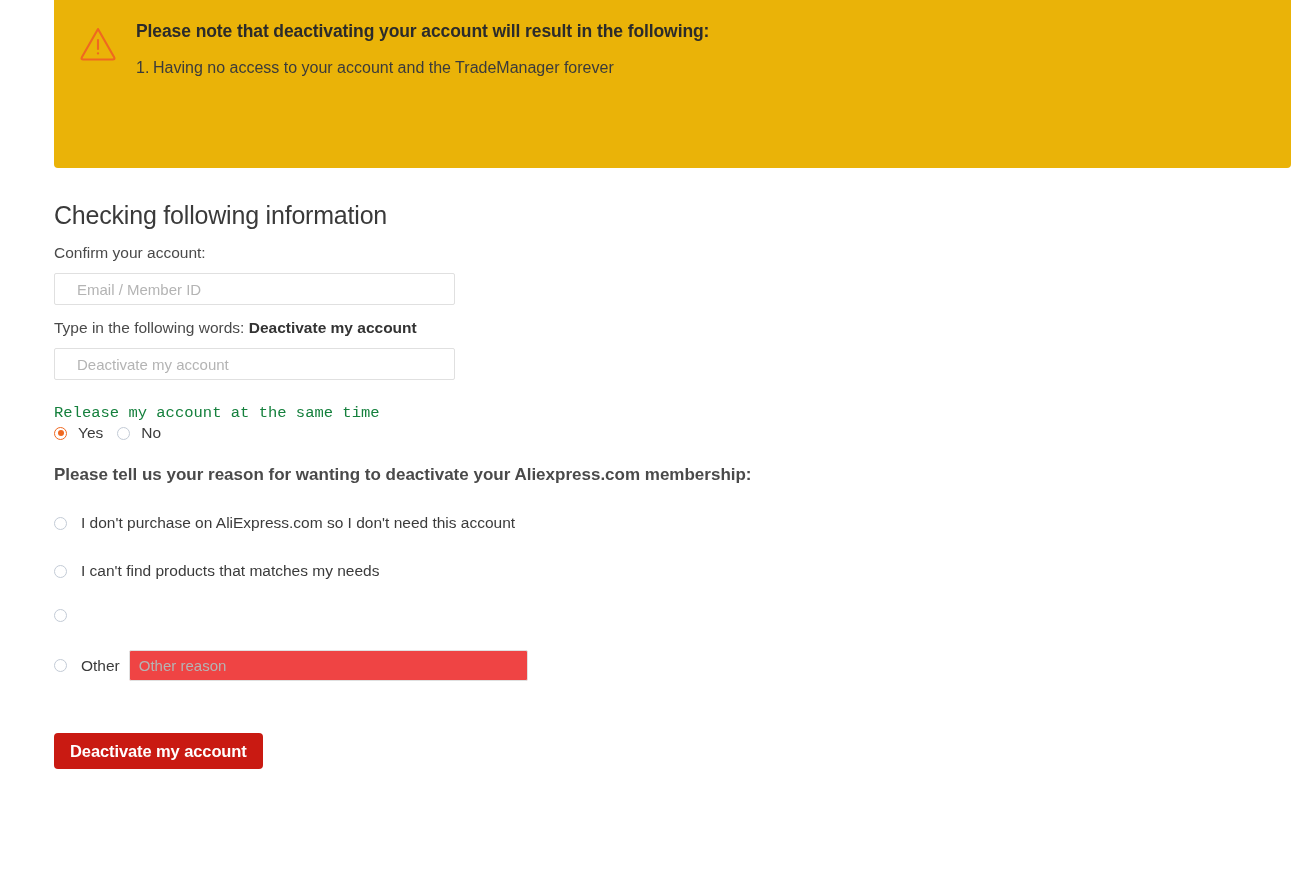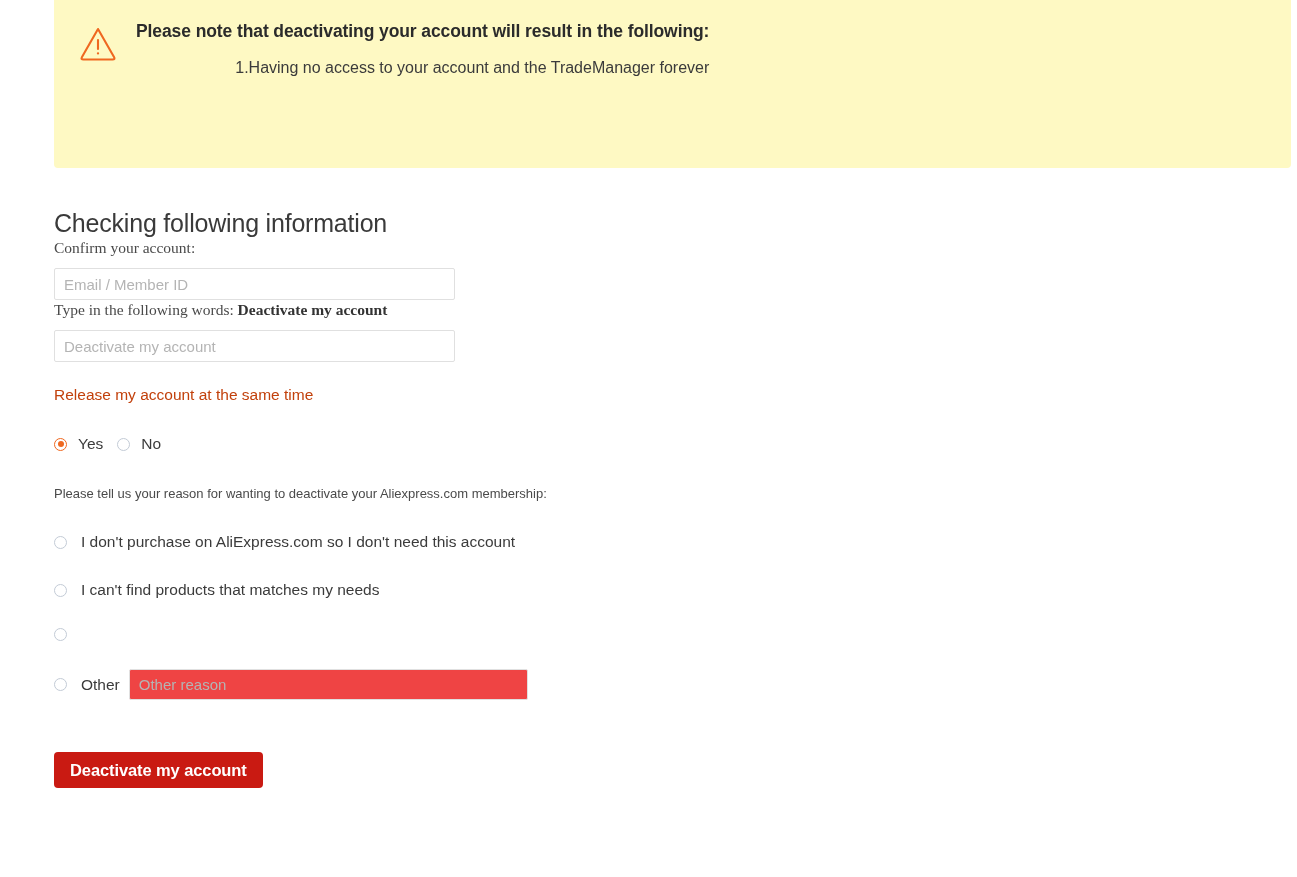--- a/index.html
+++ b/index.html
@@ -16,26 +16,25 @@
     position: relative;
   }
 
   
   .alert {
     position: absolute;
     left: 54px;
     top: 0px;
     width: 1237px;
     height: 168px;
-    background: #fef9c3;
+    background: #eab308;
     border-bottom-left-radius: 4px;
     border-bottom-right-radius: 4px;
     box-sizing: border-box;
     padding: 20px 0 0 0;
-    text-align: right;
   }
   .alert-inner {
     display: flex;
     align-items: flex-start;
     padding-left: 24px;
   }
   .warn-icon {
     width: 40px;
     height: 38px;
     flex: 0 0 40px;
@@ -72,66 +71,67 @@
     position: absolute;
     left: 54px;
     top: 168px;
     width: 1200px;
   }
   .section-title {
     font-size: 25px;
     color: #3a3a3a;
     font-weight: normal;
     margin: 0;
-    padding-top: 40px;
+    padding-top: 32px;
     line-height: 30px;
     letter-spacing: -0.2px;
   }
   .field-label {
     font-size: 15.5px;
     color: #4a4a4a;
-    line-height: 20px;
-    font-family: Liberation Serif, serif;
+    margin-top: 13px;
+    line-height: 20px;
   }
   .field-label .strong {
     font-weight: bold;
     color: #333333;
   }
   .text-input {
     display: block;
     box-sizing: border-box;
     width: 401px;
     height: 32px;
     margin-top: 10px;
     border: 1px solid #e0e0e0;
     border-radius: 2px;
     background: #ffffff;
     font-family: "Liberation Sans", sans-serif;
     font-size: 15px;
     color: #333333;
-    padding: 0 9px;
+    padding: 0 22px;
     outline: none;
   }
   .text-input::placeholder {
     color: #b4b4b4;
     opacity: 1;
   }
 
   .sub-label {
     font-size: 15.5px;
-    color: #c2410c;
+    color: #15803d;
     margin-top: 23px;
     line-height: 20px;
+    font-family: Liberation Mono, monospace;
   }
 
   
   .radio-row {
     display: flex;
     align-items: center;
-    margin-top: 29px;
+    margin-top: 0;
   }
   .radio {
     box-sizing: border-box;
     width: 13px;
     height: 13px;
     border-radius: 50%;
     border: 1px solid #c3cbd6;
     background: #ffffff;
     flex: 0 0 13px;
     position: relative;
@@ -158,24 +158,25 @@
     line-height: 20px;
     cursor: pointer;
     white-space: nowrap;
   }
   .radio-label.tight {
     margin-left: 11px;
     margin-right: 14px;
   }
 
   .reason-prompt {
-    font-size: 13px;
+    font-size: 17px;
     color: #4a4a4a;
-    margin-top: 30px;
-    line-height: 20px;
+    margin-top: 22px;
+    line-height: 20px;
+    font-weight: bold;
   }
   .reason-row {
     display: flex;
     align-items: center;
     margin-top: 28px;
   }
   .reason-row:first-of-type {
     margin-top: 21px;
   }
   .reason-row .radio-label {

